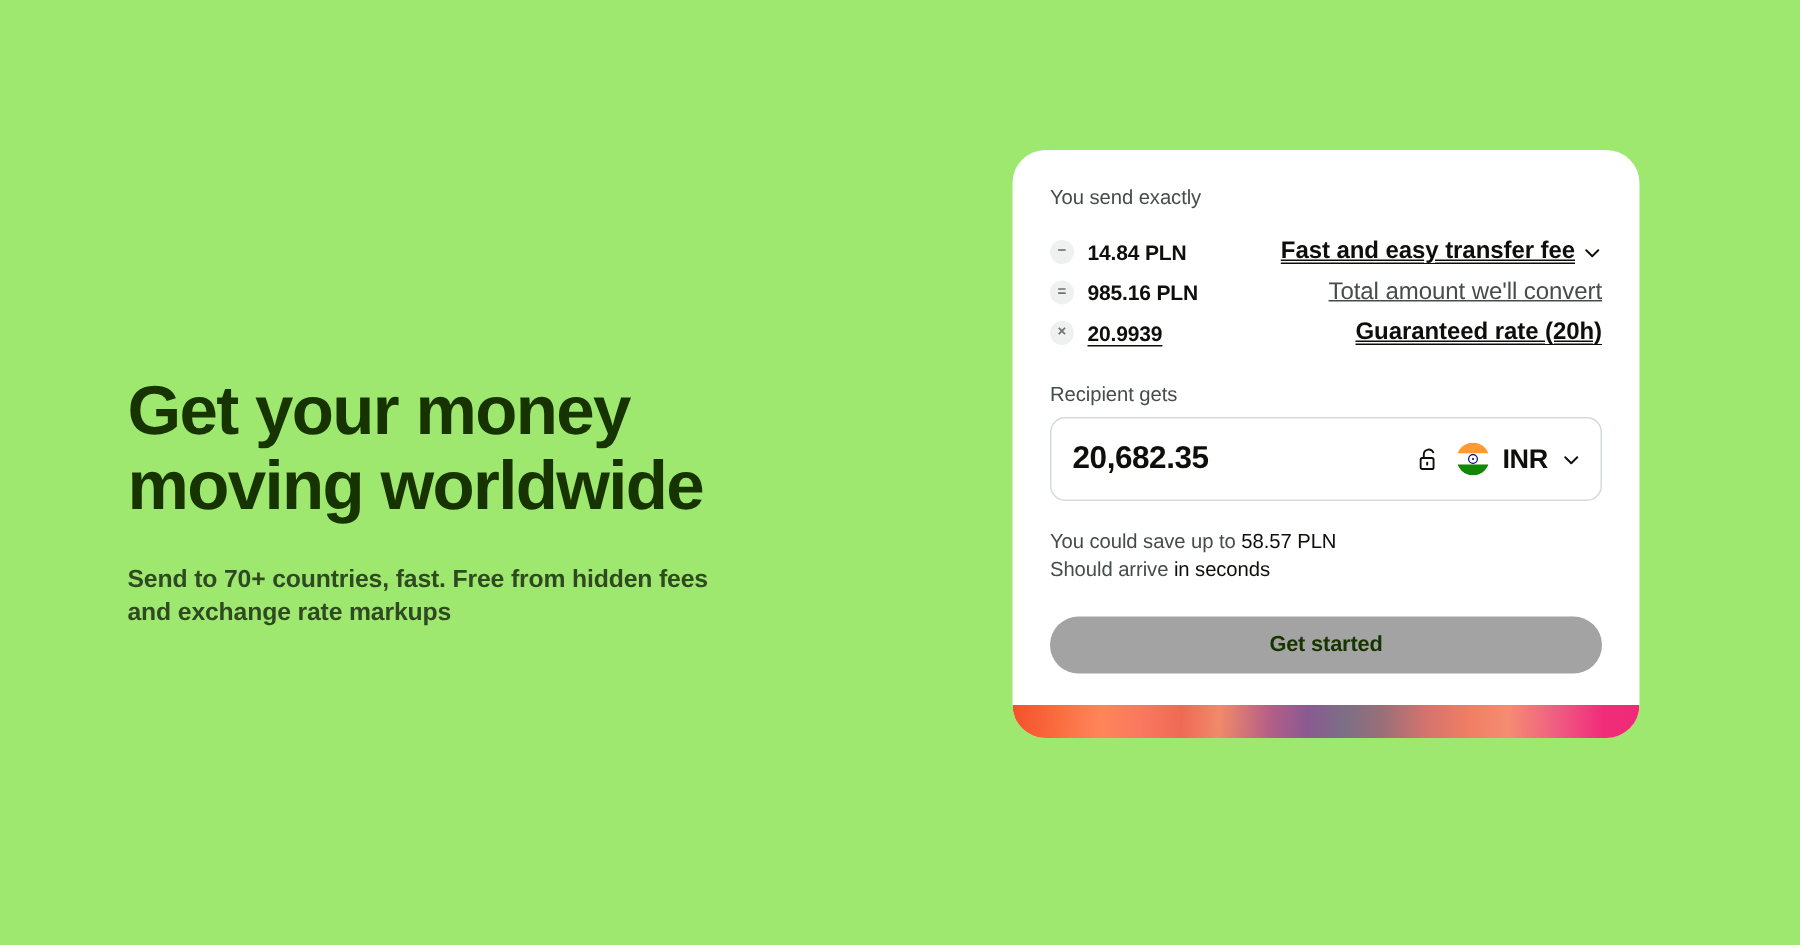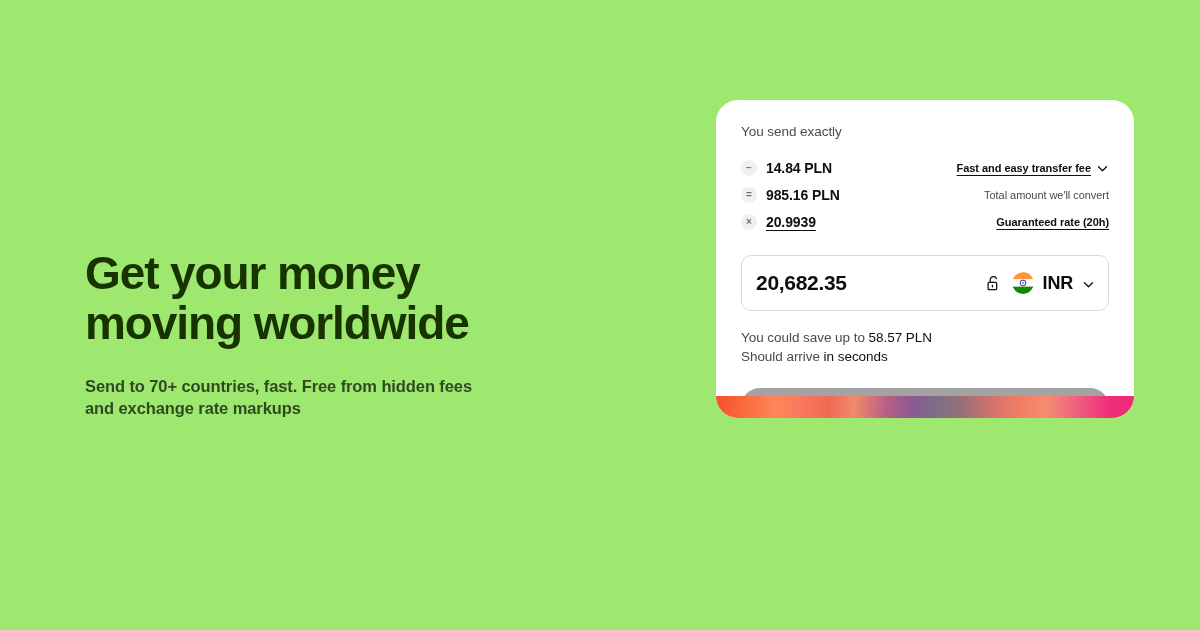--- a/index.html
+++ b/index.html
@@ -46,24 +46,24 @@
     line-height: 22px;
     color: #2f4a21;
     max-width: 420px;
     letter-spacing: -0.1px;
     font-weight: bold;
   }
 
   
   .card {
     position: absolute;
-    left: 716px;
+    left: 675px;
     top: 100px;
     width: 418px;
-    height: 318px;
+    height: 392px;
     background: #ffffff;
     border-radius: 22px;
     overflow: hidden;
   }
 
   .card-body {
     padding: 24px 25px 0 25px;
   }
 
   .field-label {
@@ -169,23 +169,24 @@
   .row-value.under {
     text-decoration: underline;
     text-underline-offset: 3px;
     text-decoration-thickness: 1px;
   }
 
   .row-right {
     display: flex;
     align-items: center;
     gap: 5px;
-    font-size: 11px;
+    font-size: 16px;
     color: #454c4a;
     letter-spacing: -0.05px;
+    text-decoration: underline;
   }
 
   .row-right.link {
     color: #0e0f0c;
     font-weight: 700;
   }
 
   .row-right.link .txt {
     text-decoration: underline;
     text-underline-offset: 3px;
@@ -295,20 +296,21 @@
             <span class="row-value under">20.9939</span>
           </span>
           <span class="row-right link">
             <span class="txt">Guaranteed rate (20h)</span>
           </span>
         </div>
 
       </div>
 
       <div class="recipient-wrap">
+        <div class="field-label">Recipient gets</div>
         <div class="input-box">
           <span class="amount">20,682.35</span>
           <span class="ccy-group">
             <span class="lock-icon">
               <svg viewBox="0 0 15 17" width="15" height="17" aria-hidden="true">
                 <path d="M4.2 7.3 V4.7 a3.3 3.3 0 0 1 6.3 -1.1" fill="none" stroke="#0e0f0c" stroke-width="1.25" stroke-linecap="round"></path>
                 <rect x="2.1" y="7.3" width="8.6" height="7.4" rx="1.1" fill="none" stroke="#0e0f0c" stroke-width="1.25"></rect>
                 <rect x="5.8" y="9.8" width="1.3" height="2.6" rx="0.6" fill="#0e0f0c"></rect>
               </svg>
             </span>

